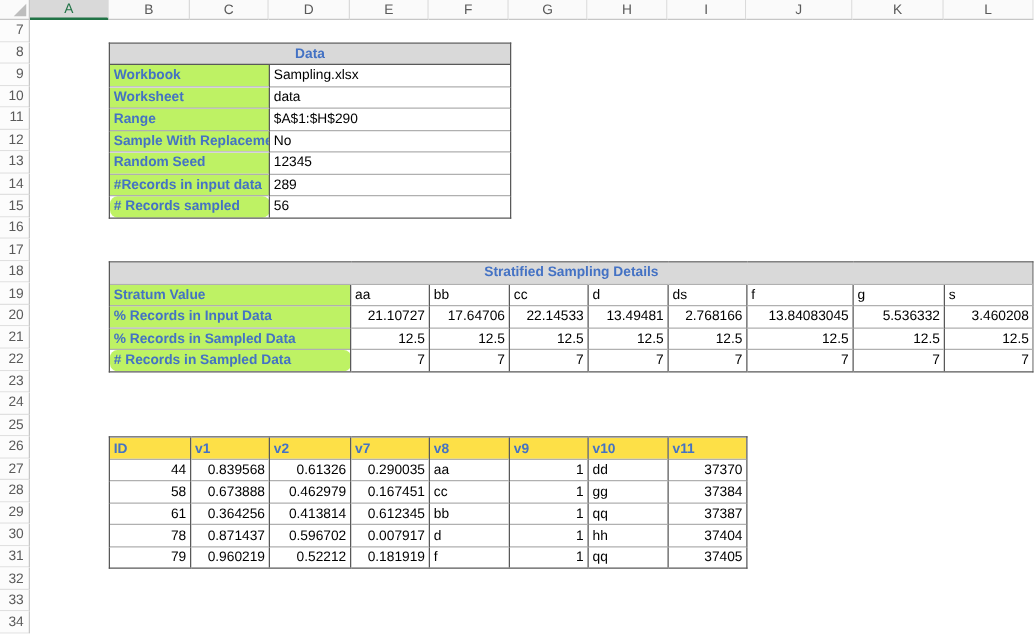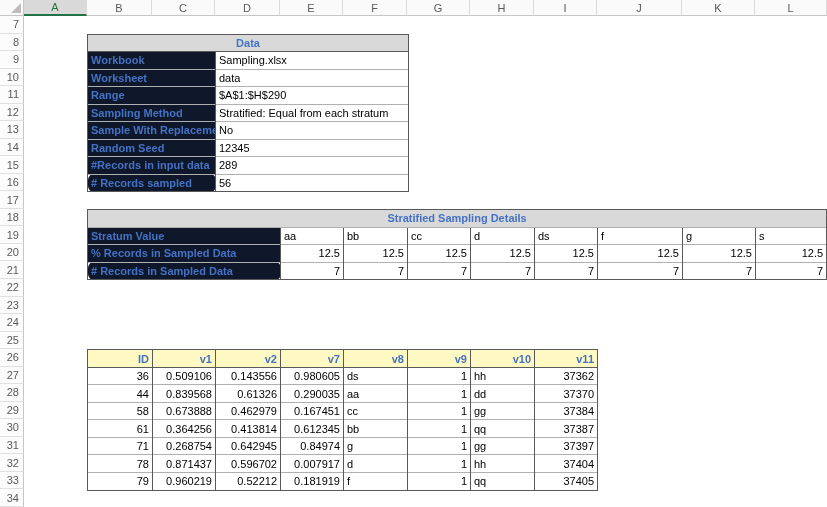--- a/index.html
+++ b/index.html
@@ -38,22 +38,22 @@
   .tbl td {
     height:17.54px; padding:0 3px; font-size:11px; line-height:16px;
     white-space:nowrap; overflow:hidden; vertical-align:middle;
     border-left:1px solid #595959; border-top:1px solid #b0b0b0;
   }
   .tbl td:last-child { border-right:1px solid #595959; }
   .tbl tr:first-child > td { border-top:1px solid #595959; }
   .tbl tr:last-child > td { border-bottom:1px solid #595959;border-radius:6px; }
   .tbl tr.dark-top > td { border-top-color:#595959; }
   .title-cell { background:#d9d9d9; color:#4472c4; font-weight:bold; text-align:center; font-size:12px; }
-  .lbl { background:#0f172a; color:#4472c4; font-weight:bold; }
-  .hdr { background:#fef9c3; color:#4472c4; font-weight:bold; text-align:right; }
+  .lbl { background:#bef264; color:#4472c4; font-weight:bold; }
+  .hdr { background:#fde047; color:#4472c4; font-weight:bold; text-align:left; }
   .num { text-align:right; }
   #t-data   { left:87px; top:33.5px;  width:321px; }
   #t-strat  { left:87px; top:209px;   width:739px; }
   #t-sample { left:87px; top:349.3px; width:510px; }
 </style>
 </head>
 <body>
 
 <div class="stage">
 
@@ -121,24 +121,20 @@
         </tr>
     <tr>
           <td class="lbl">Worksheet</td>
       <td>data</td>
         </tr>
     <tr>
           <td class="lbl">Range</td>
       <td>$A$1:$H$290</td>
         </tr>
     <tr>
-          <td class="lbl">Sampling Method</td>
-      <td>Stratified: Equal from each stratum</td>
-        </tr>
-    <tr>
           <td class="lbl">Sample With Replacement</td>
       <td>No</td>
         </tr>
     <tr>
           <td class="lbl">Random Seed</td>
       <td>12345</td>
         </tr>
     <tr>
           <td class="lbl">#Records in input data</td>
       <td>289</td>
@@ -169,20 +165,31 @@
     <tr>
       <td class="lbl">Stratum Value</td>
       <td>aa</td>
       <td>bb</td>
       <td>cc</td>
       <td>d</td>
       <td>ds</td>
       <td>f</td>
       <td>g</td>
       <td>s</td>
+        </tr>
+    <tr>
+      <td class="lbl">% Records in Input Data</td>
+      <td class="num">21.10727</td>
+      <td class="num">17.64706</td>
+      <td class="num">22.14533</td>
+      <td class="num">13.49481</td>
+      <td class="num">2.768166</td>
+      <td class="num">13.84083045</td>
+      <td class="num">5.536332</td>
+      <td class="num">3.460208</td>
         </tr>
     <tr>
       <td class="lbl">% Records in Sampled Data</td>
       <td class="num">12.5</td>
       <td class="num">12.5</td>
       <td class="num">12.5</td>
       <td class="num">12.5</td>
       <td class="num">12.5</td>
       <td class="num">12.5</td>
       <td class="num">12.5</td>
@@ -217,30 +224,20 @@
         <tr>
       <td class="hdr">ID</td>
       <td class="hdr">v1</td>
       <td class="hdr">v2</td>
       <td class="hdr">v7</td>
       <td class="hdr">v8</td>
       <td class="hdr">v9</td>
       <td class="hdr">v10</td>
       <td class="hdr">v11</td>
         </tr>
-    <tr class="dark-top">
-      <td class="num">36</td>
-      <td class="num">0.509106</td>
-      <td class="num">0.143556</td>
-      <td class="num">0.980605</td>
-      <td>ds</td>
-      <td class="num">1</td>
-      <td>hh</td>
-      <td class="num">37362</td>
-        </tr>
     <tr>
       <td class="num">44</td>
       <td class="num">0.839568</td>
       <td class="num">0.61326</td>
       <td class="num">0.290035</td>
       <td>aa</td>
       <td class="num">1</td>
       <td>dd</td>
       <td class="num">37370</td>
         </tr>
@@ -258,30 +255,20 @@
       <td class="num">61</td>
       <td class="num">0.364256</td>
       <td class="num">0.413814</td>
       <td class="num">0.612345</td>
       <td>bb</td>
       <td class="num">1</td>
       <td>qq</td>
       <td class="num">37387</td>
         </tr>
     <tr>
-      <td class="num">71</td>
-      <td class="num">0.268754</td>
-      <td class="num">0.642945</td>
-      <td class="num">0.84974</td>
-      <td>g</td>
-      <td class="num">1</td>
-      <td>gg</td>
-      <td class="num">37397</td>
-        </tr>
-    <tr>
       <td class="num">78</td>
       <td class="num">0.871437</td>
       <td class="num">0.596702</td>
       <td class="num">0.007917</td>
       <td>d</td>
       <td class="num">1</td>
       <td>hh</td>
       <td class="num">37404</td>
         </tr>
     <tr>

